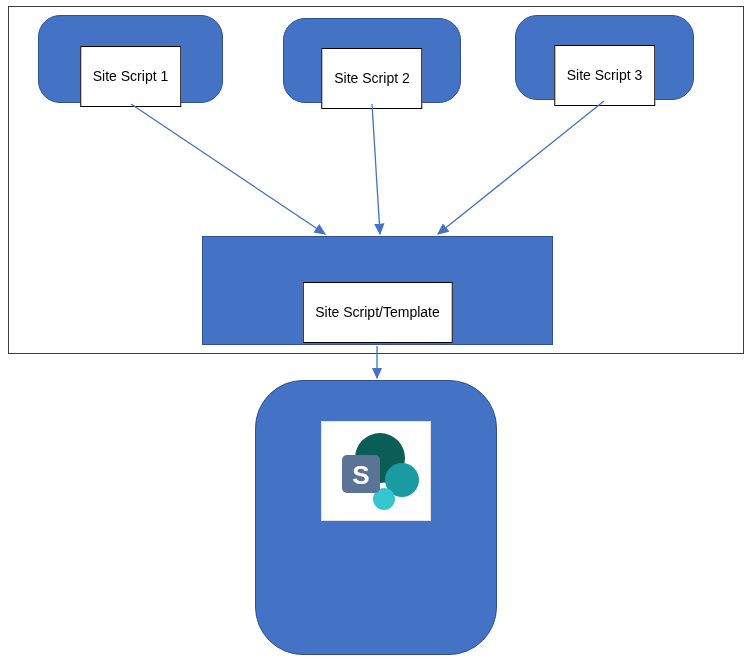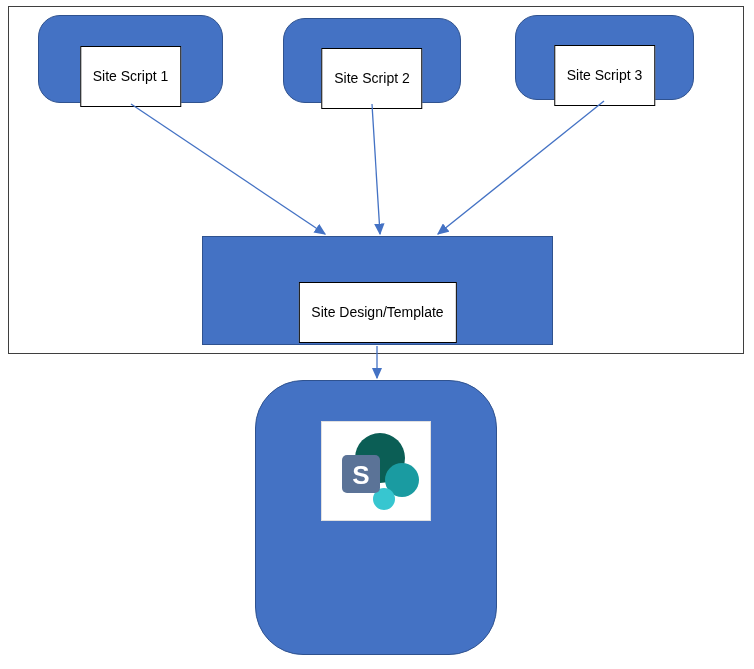--- a/index.html
+++ b/index.html
@@ -98,21 +98,21 @@
 
   <div id="script2" class="node rounded">
     <div class="node-label">Site Script 2</div>
   </div>
 
   <div id="script3" class="node rounded">
     <div class="node-label">Site Script 3</div>
   </div>
 
   <div id="design" class="node">
-    <div class="node-label">Site Design/Template</div>
+    <div class="node-label">Site Script/Template</div>
   </div>
 
   <div id="sharepoint" class="node big-rounded">
     <div class="logo-box">
       <svg width="110" height="100" viewBox="0 0 110 100">
         <circle cx="58" cy="36" r="25" fill="var(--logo-dark)"></circle>
         <circle cx="80" cy="58" r="17" fill="var(--logo-teal)"></circle>
         <circle cx="62" cy="77" r="11" fill="var(--logo-cyan)"></circle>
         <rect x="20" y="33" width="38" height="38" rx="5" fill="var(--logo-square)"></rect>
         <text x="39" y="62" text-anchor="middle" class="logo-s-text">S</text>

